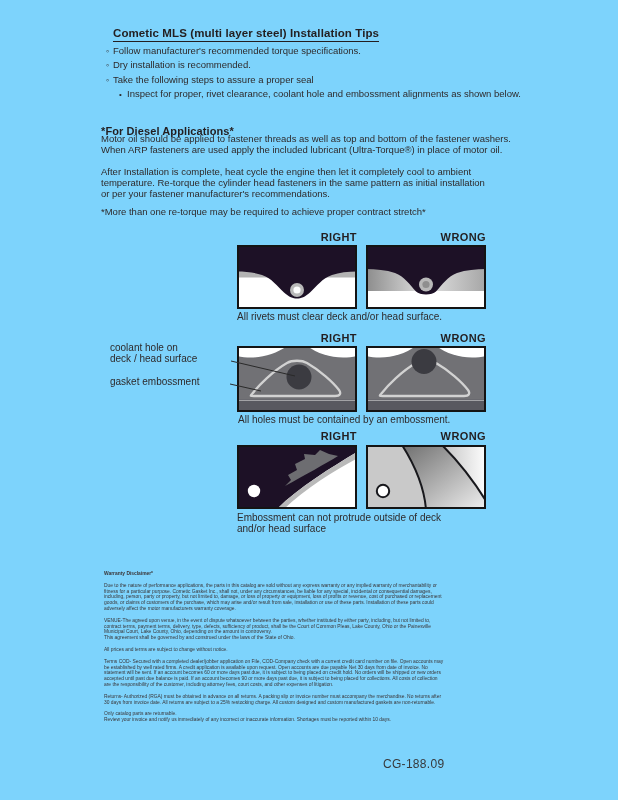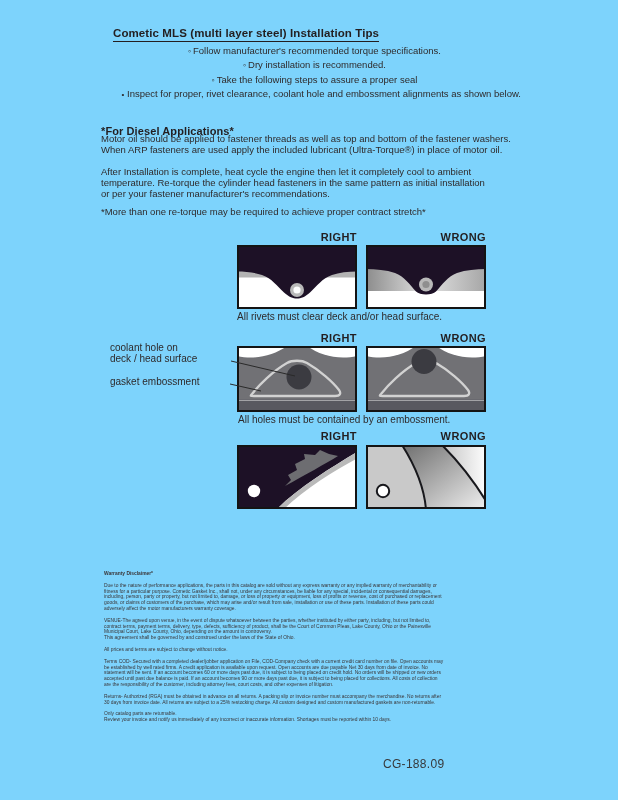--- a/index.html
+++ b/index.html
@@ -8,21 +8,21 @@
     font-family:"Liberation Sans", sans-serif;color:#2e2a2b;
   }
   .abs{position:absolute;}
   
   .title{
     font-size:11.5px;font-weight:bold;color:#231e20;display:inline-block;
     border-bottom:1.6px solid #231e20;padding-bottom:1.5px;letter-spacing:.1px;
   }
   
   .bullets{font-size:9.5px;line-height:13.4px;color:#2e2a2b;}
-  .brow{white-space:nowrap;text-align:center;}
+  .brow{white-space:nowrap;}
   .marker{display:inline-block;width:7px;font-size:9px;}
   .sub{padding-left:13px;}
   .sub .marker{font-size:8px;width:8px;}
   
   .h2{font-size:11px;font-weight:bold;color:#231e20;letter-spacing:.1px;margin-top:8px;}
   .para{font-size:9.5px;line-height:11.2px;white-space:pre-line;color:#2e2a2b;}
   
   .dlabel{font-size:11px;font-weight:bold;text-align:right;width:120px;color:#231e20;letter-spacing:.4px;}
   .caption{font-size:10px;line-height:10.6px;color:#2e2a2b;white-space:pre-line;}
   .ptr-label{font-size:10px;line-height:10.6px;text-align:left;width:118px;color:#2e2a2b;white-space:pre-line;}
@@ -152,20 +152,22 @@
     <rect width="120" height="64" fill="#ffffff"></rect>
     <path d="M76,0 L120,0 L120,56 C109,38 94,18 76,0 Z" fill="url(#trgrad)"></path>
     <path d="M0,0 L36,0 C50,22 58,42 60,64 L0,64 Z" fill="#c9c9c9"></path>
     <path d="M36,0 L76,0 C94,18 109,38 120,56 L120,64 L60,64 C58,42 50,22 36,0 Z" fill="url(#bandgrad)"></path>
     <path d="M36,0 C50,22 58,42 60,64" fill="none" stroke="#18181c" stroke-width="2"></path>
     <path d="M76,0 C94,18 109,38 120,56" fill="none" stroke="#18181c" stroke-width="2"></path>
     <circle cx="17" cy="46" r="6.2" fill="#ffffff" stroke="#18181c" stroke-width="2"></circle>
     <rect x="1" y="1" width="118" height="62" fill="none" stroke="#141414" stroke-width="2"></rect>
   </svg>
 
+  <div class="abs caption" style="left:237px;top:513px;width:240px;">Embossment can not protrude outside of deck
+and/or head surface</div>
 
   <div class="abs fineprint" style="left:104px;top:571px;">
     <div class="fp bold">Warranty Disclaimer*</div>
     <div class="fp">Due to the nature of performance applications, the parts in this catalog are sold without any express warranty or any implied warranty of merchantability or
 fitness for a particular purpose.  Cometic Gasket Inc., shall not, under any circumstances, be liable for any special, incidental or consequential damages,
 including, person, party or property, but not limited to, damage, or loss of property or equipment, loss of profits or revenue, cost of purchased or replacement
 goods, or claims of customers of the purchase, which may arise and/or result from sale, installation or use of these parts.  Installation of these parts could
 adversely affect the motor manufacturers warranty coverage.</div>
     <div class="fp tight">VENUE-The agreed upon venue, in the event of dispute whatsoever between the parties, whether instituted by either party, including, but not limited to,
 contract terms, payment terms, delivery, type, defects, sufficiency of product, shall be the Court of Common Pleas, Lake County, Ohio or the Painesville

